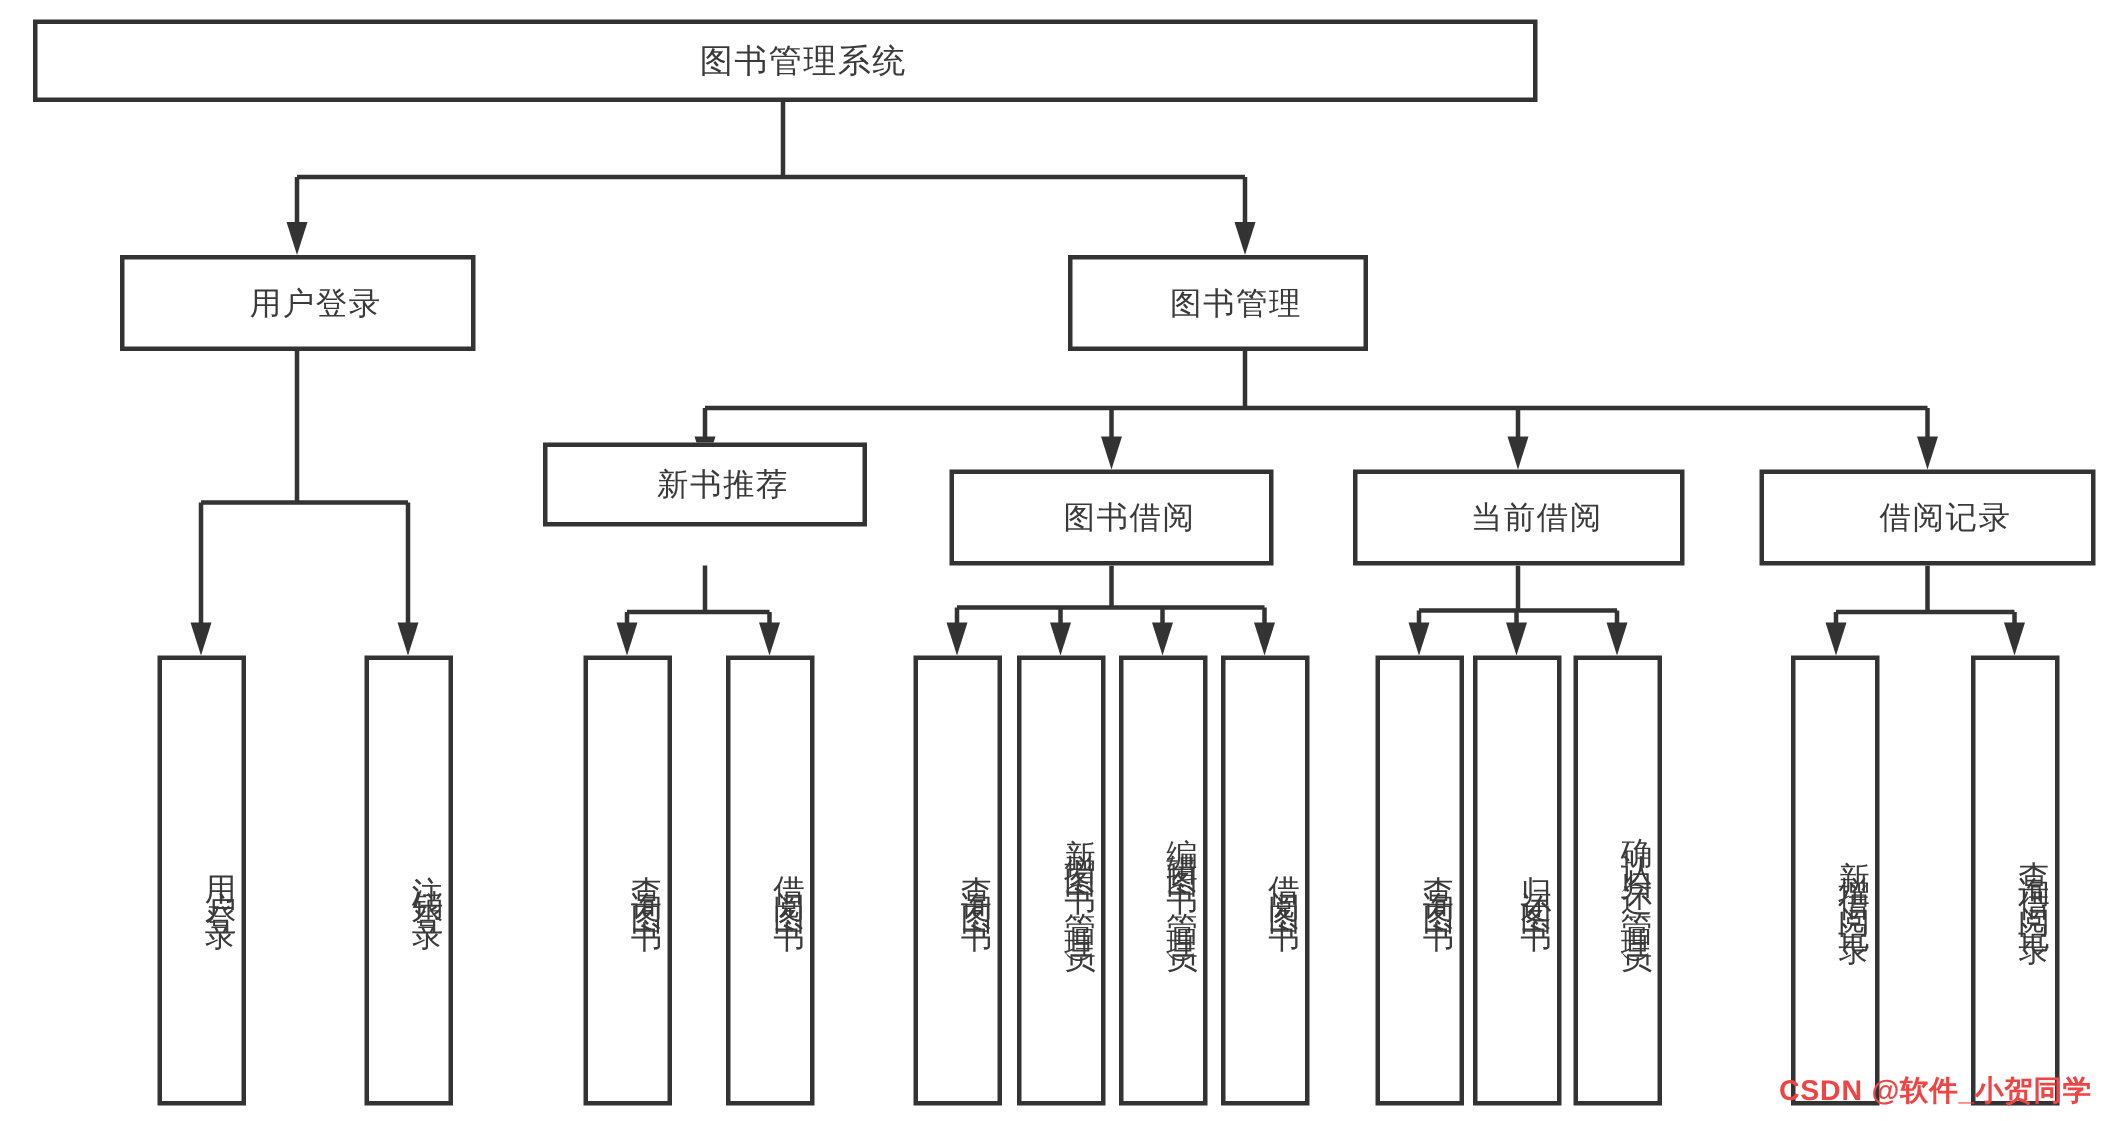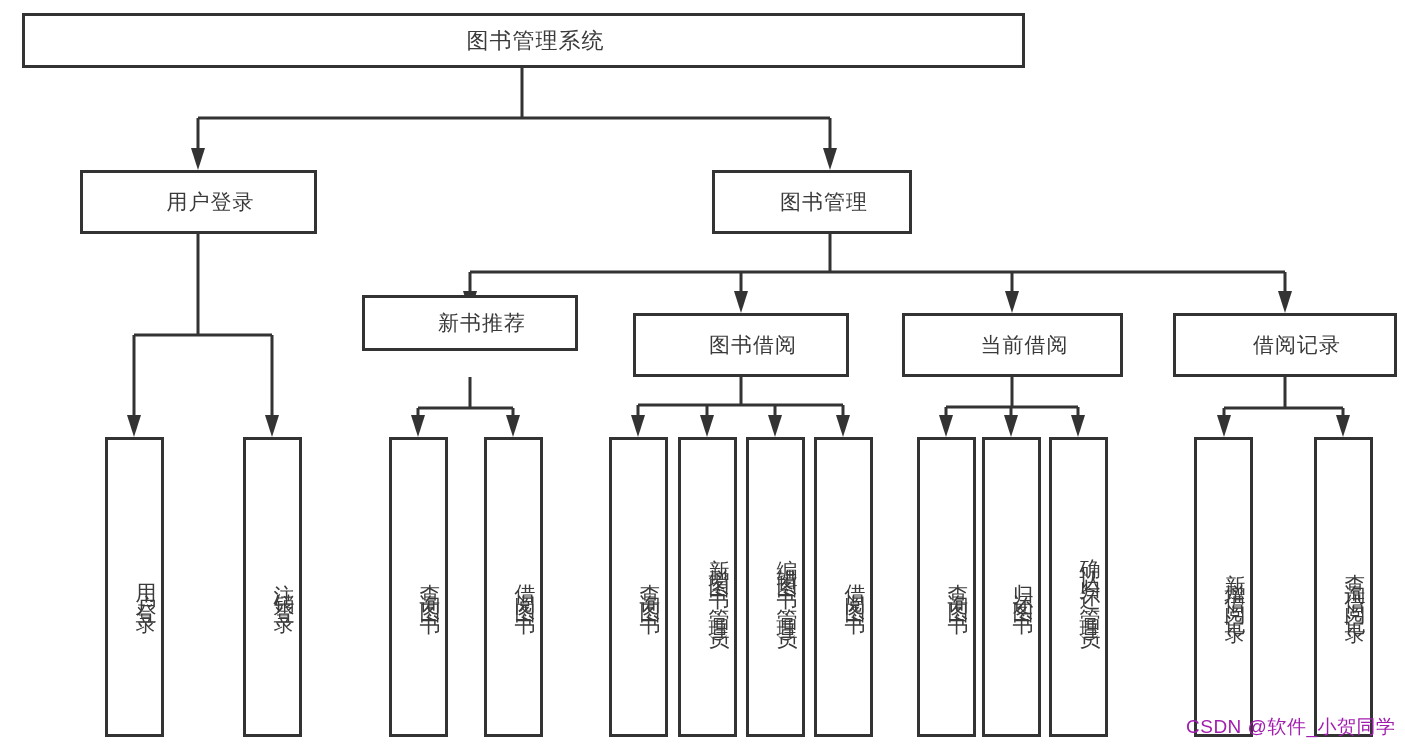--- a/index.html
+++ b/index.html
@@ -40,24 +40,25 @@
     font-size: 21px;
     line-height: 1.1;
     letter-spacing: 10px;
     white-space: nowrap;
   }
   .watermark {
     position: absolute;
     left: 1186px;
     top: 714px;
     font-size: 19px;
-    color: #a21caf;
+    color: #ef4444;
     letter-spacing: 0.5px;
     white-space: nowrap;
     z-index: 3;
+    font-weight: bold;
   }
 </style>
 </head>
 <body>
 
 <div class="canvas">
 
   <svg class="wires" viewBox="0 0 1405 747" xmlns="http://www.w3.org/2000/svg">
     <g stroke="#333333" stroke-width="3" fill="none">
 

